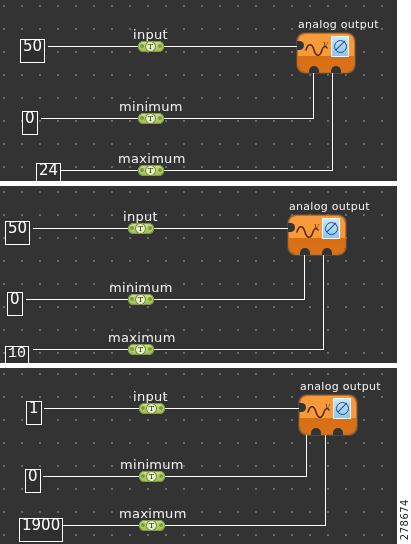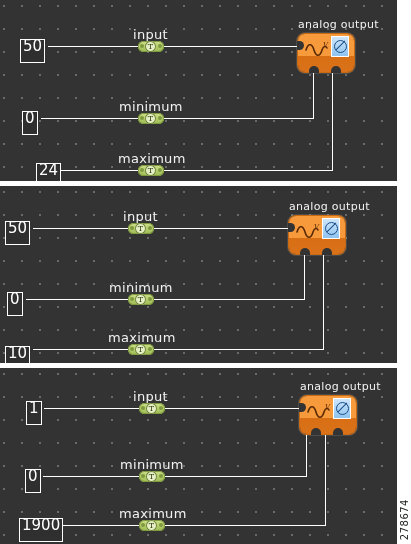--- a/index.html
+++ b/index.html
@@ -192,21 +192,21 @@
     <div class="valbox" style="left:7px;top:106px;">0</div>
     <div class="portlabel" style="left:109px;top:96px;">minimum</div>
     <div class="pill" style="left:128px;top:108px;">
       <span class="dotl"></span>
       <span class="dotr"></span>
       <span class="tcircle">T</span>
     </div>
 
     <div class="wire-h" style="left:33px;top:163px;width:290px;"></div>
     <div class="wire-v" style="left:323px;top:68px;height:96px;"></div>
-    <div class="valbox" style="left:5px;top:160px;">10</div>
+    <div class="valbox" style="left:5px;top:160px;font-family:Liberation Mono, monospace;">10</div>
     <div class="portlabel" style="left:108px;top:146px;">maximum</div>
     <div class="pill" style="left:128px;top:158px;">
       <span class="dotl"></span>
       <span class="dotr"></span>
       <span class="tcircle">T</span>
     </div>
 
     <div class="nodewrap" style="left:289px;top:30px;">
       <div class="nodetitle">analog output</div>
       <div class="node">

